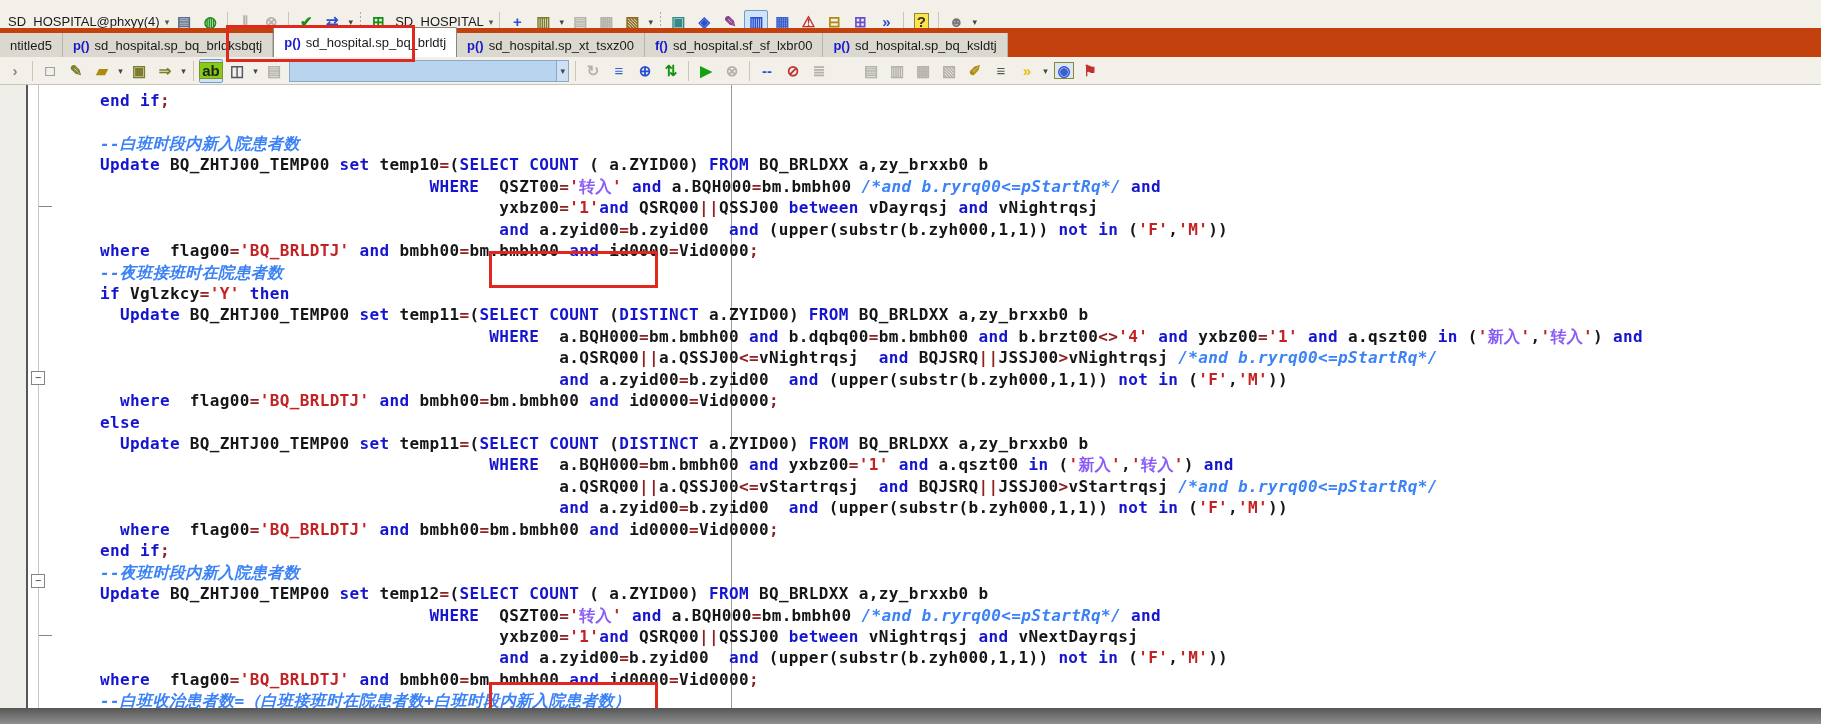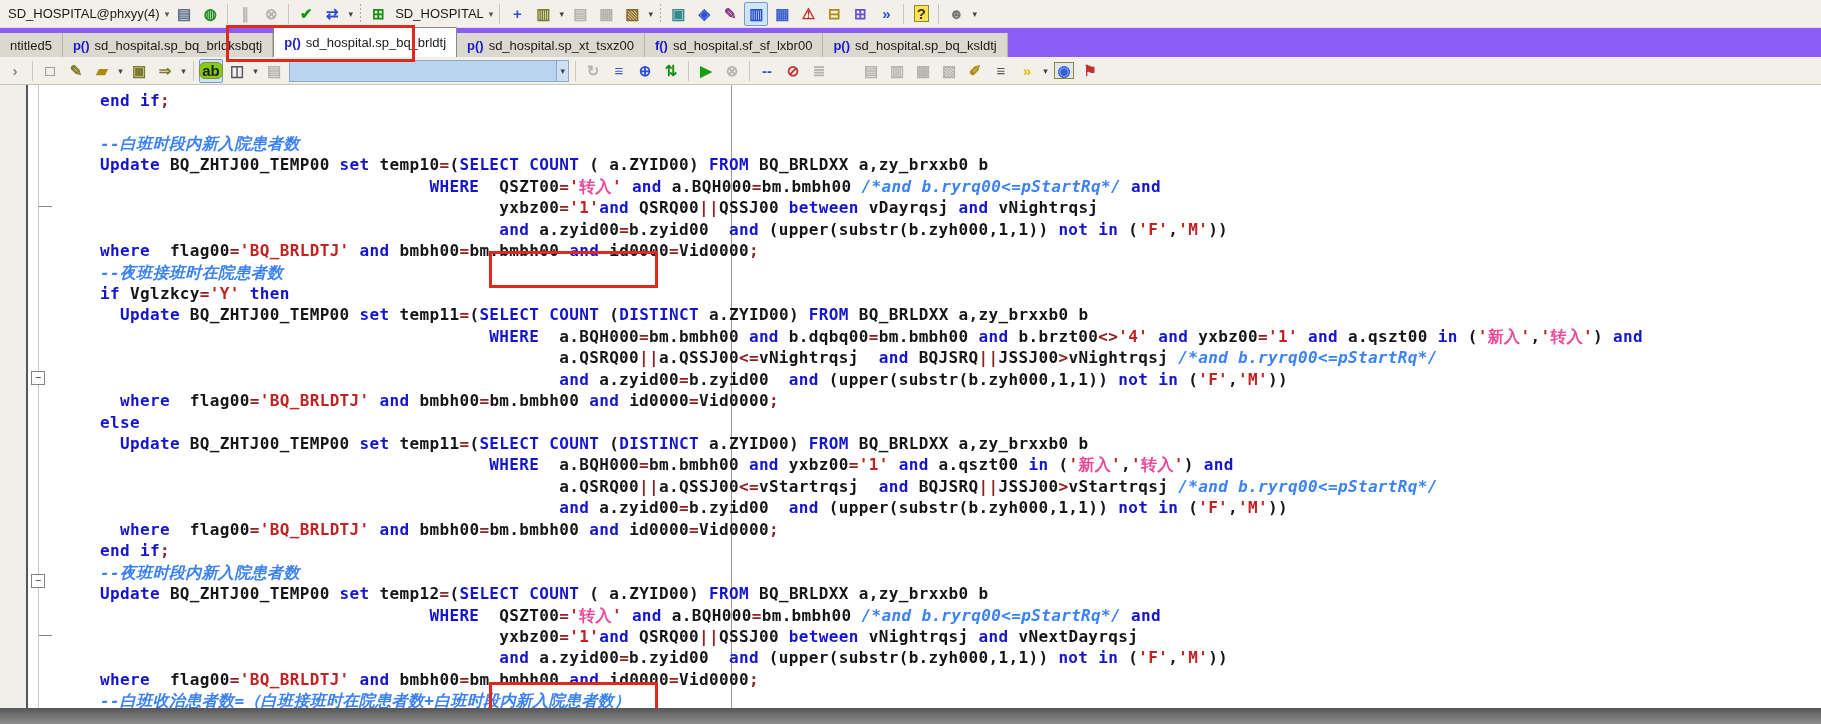--- a/index.html
+++ b/index.html
@@ -1,41 +1,41 @@
 <!DOCTYPE html>
 <html><head>
 <meta charset="utf-8">
 <style>
   html,body{margin:0;padding:0;}
   body{width:1821px;height:724px;position:relative;overflow:hidden;background:#f2f0e9;
        font-family:"Liberation Sans",sans-serif;-webkit-font-smoothing:antialiased;}
 
   
   .trow{position:absolute;left:0;width:1821px;display:flex;align-items:center;background:#f2f0e9;}
-  #toolbar-main{top:0;height:28px;border-bottom:1px solid #e2dfd6;padding-left:4px;box-sizing:border-box;}
+  #toolbar-main{top:8px;height:28px;border-bottom:1px solid #e2dfd6;padding-left:4px;box-sizing:border-box;}
   #toolbar-edit{top:57px;height:28px;border-bottom:1px solid #c7c4ba;padding-left:2px;box-sizing:border-box;}
   .tbtn{width:22px;height:22px;margin:0 1px;display:flex;align-items:center;justify-content:center;
         border:1px solid transparent;border-radius:2px;flex:0 0 auto;}
   .tbtn .gl{font-size:15px;line-height:1;font-weight:bold;}
   .tbtn.dis .gl{color:#b4b2aa !important;}
   .tbtn.hl{background:#cfe4f7;border:1px solid #6f9cc9;}
   .gbox{background:#ffe34d;border:1px solid #8a8a30;font-size:11px;font-weight:bold;padding:0 2px;line-height:13px;color:#222;}
   .darr{width:11px;height:20px;font-size:9px;color:#444;display:flex;align-items:center;justify-content:center;flex:0 0 auto;}
   .tsep{width:1px;height:20px;background:#c9c6bc;margin:0 4px;flex:0 0 auto;}
   .tsep.dotted{background:repeating-linear-gradient(#aaa 0 2px,transparent 2px 4px);}
   .tgap{width:26px;flex:0 0 auto;}
   .combo{display:flex;align-items:center;height:22px;padding:0 2px 0 4px;color:#1a1a1a;
          font-size:13px;flex:0 0 auto;}
   .combo .carr{font-size:9px;color:#555;margin-left:5px;}
   #find-combo{width:278px;height:20px;background:#b9d4ef;border:1px solid #8aa8c8;margin:0 2px;
               display:flex;align-items:center;justify-content:flex-end;flex:0 0 auto;}
   #find-combo .carr{font-size:9px;color:#345;padding:0 3px;border-left:1px solid #8aa8c8;height:100%;display:flex;align-items:center;background:#cfe0f2;}
 
   
-  #tabbar{position:absolute;top:28px;left:0;width:1821px;height:29px;background:#8b5cf6;
+  #tabbar{position:absolute;top:28px;left:0;width:1821px;height:29px;background:#c2410c;
           border-bottom:1px solid #b7b4aa;display:flex;align-items:flex-end;}
   .tab{height:24px;display:flex;align-items:center;padding:0 10px;font-size:13px;color:#1a1a1a;
        border-right:1px solid #b7b4aa;background:#dbd8cf;white-space:nowrap;}
   .tab .pfx{color:#1a1acc;font-weight:bold;margin-right:5px;font-size:13px;}
   .tab.active{height:29px;background:#ffffff;border:1px solid #8a877e;border-bottom:none;border-radius:2px 2px 0 0;}
 
   
   #editor{position:absolute;top:85px;left:0;width:1821px;height:623px;background:#ffffff;overflow:hidden;}
   #left-strip{position:absolute;left:0;top:0;width:26px;height:623px;background:#efeee8;}
   #splitter-line{position:absolute;left:26px;top:0;width:2px;height:623px;background:#55565a;}
@@ -44,21 +44,21 @@
   .fold-box{position:absolute;left:31px;width:14px;height:14px;background:#fff;border:1px solid #848484;
             box-sizing:border-box;font:10px/11px "DejaVu Sans Mono",monospace;text-align:center;color:#333;}
   .fold-tick{position:absolute;left:39px;width:13px;height:1px;background:#848484;}
   #code{position:absolute;left:0;top:0;width:1821px;padding:5px 0 0 100px;box-sizing:border-box;
         font-family:"DejaVu Sans Mono",monospace;font-size:16px;font-weight:bold;letter-spacing:0.35px;
         white-space:pre;}
   .code-line{height:21.45px;line-height:21.45px;}
   .tk-k{color:#1515cf;}
   .tk-p{color:#161616;}
   .tk-s{color:#c32222;}
-  .tk-z{color:#ec4899;}
+  .tk-z{color:#8b5cf6;}
   .tk-c{color:#3b82f6;font-style:italic;}
   .tk-o{color:#8e2121;}
 
   
   .anno{position:absolute;border:3px solid #e0281e;background:transparent;pointer-events:none;}
   #anno-tab{left:226px;top:25px;width:183px;height:31px;}
   #anno-code-1{left:489px;top:251px;width:163px;height:31px;}
   #anno-code-2{left:489px;top:682px;width:163px;height:31px;}
   
 
@@ -204,21 +204,21 @@
     <div class="darr">▾</div>
     <div class="tbtn">
       <span class="gl" style="color: rgb(124, 124, 44);">▣</span>
     </div>
     <div class="tbtn">
       <span class="gl" style="color: rgb(124, 124, 44);">⇒</span>
     </div>
     <div class="darr">▾</div>
     <div class="tsep"></div>
     <div class="tbtn hl">
-      <span class="gl gbox" style="color: rgb(34, 34, 34); background: #84cc16; border-radius: 6px;">ab</span>
+      <span class="gl gbox" style="color: rgb(34, 34, 34); background: #84cc16;">ab</span>
     </div>
     <div class="tbtn">
       <span class="gl" style="color: rgb(85, 85, 102);">◫</span>
     </div>
     <div class="darr">▾</div>
     <div class="tbtn dis">
       <span class="gl" style="color: rgb(153, 153, 153);">▤</span>
     </div>
     <div id="find-combo" style="display: flex;">
   <span></span>

